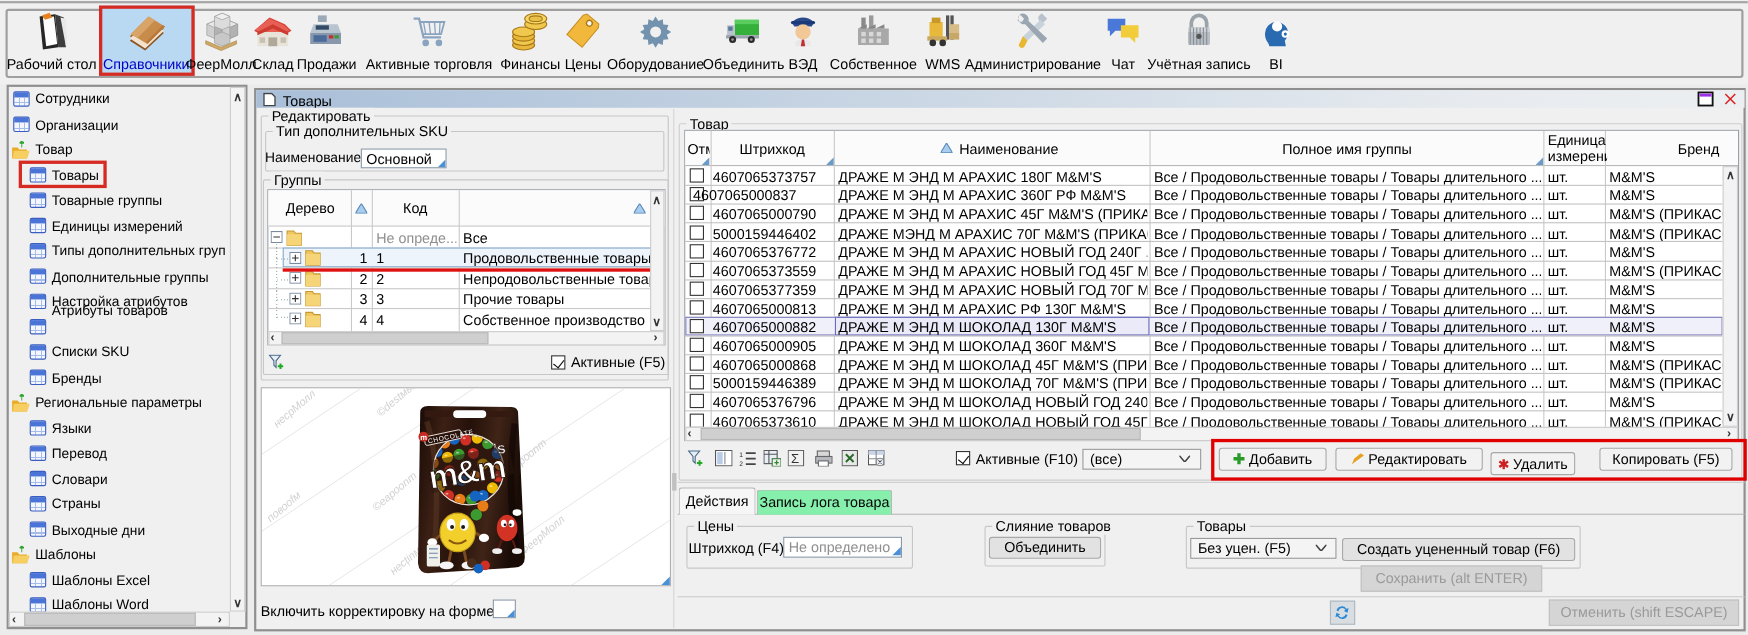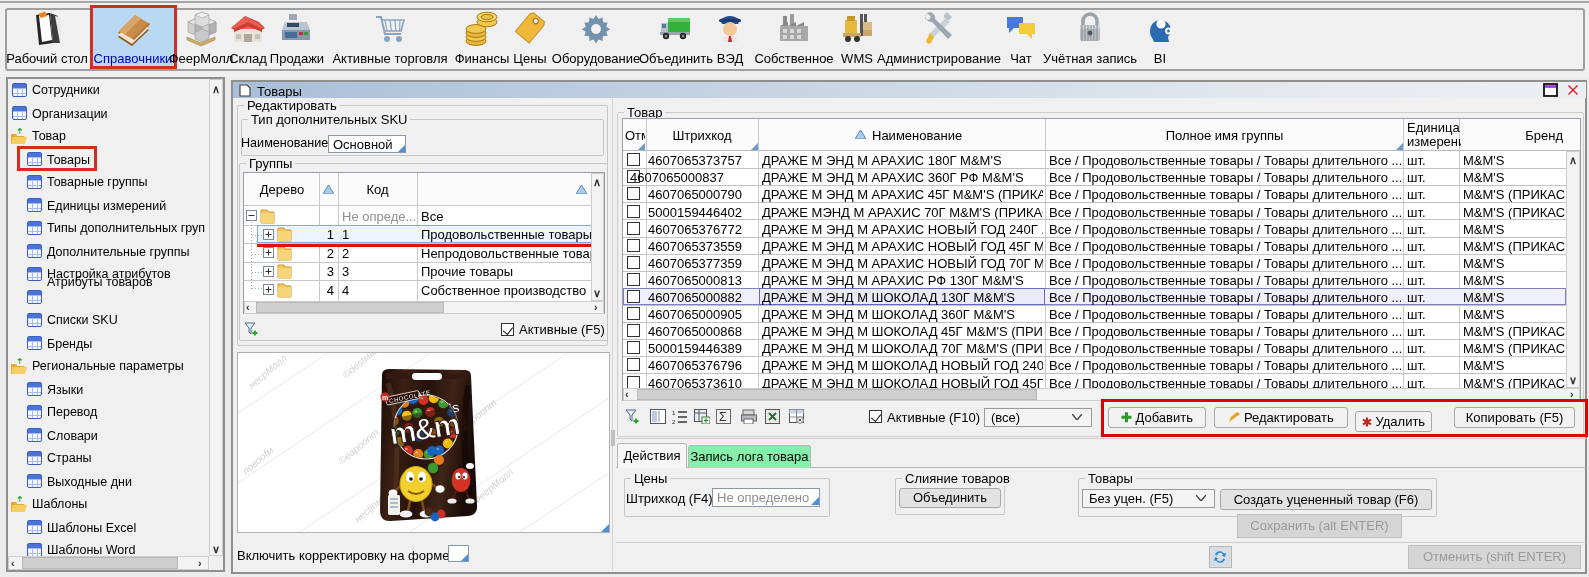--- a/index.html
+++ b/index.html
@@ -762,12 +762,12 @@
     <path d="M0 0 L5 6 L10 0" fill="none" stroke="#444" stroke-width="1.4"></path>
   </svg>
 <div class="btn" style="left:1220px;top:489px;width:212px;height:21px;line-height:19px;background:#e2e2e2">Создать уцененный товар (F6)</div>
 <div class="hln" style="left:616px;top:542px;width:970px;background:#cdcdcd"></div>
 <div class="abs" style="left:1209px;top:546px;width:23px;height:22px;background:#d8dde2;border:1px solid #b0b8c0"></div>
 <svg class="abs" style="left:1212px;top:549px" width="16" height="16" viewBox="0 0 16 16">
     <path d="M3 6 a5 5 0 0 1 9 -1.5 l2 -0.5 -1 4 -3.4 -1.6 1.6 -0.8 a3.4 3.4 0 0 0 -6.4 1z" fill="#2a8ad8"></path>
     <path d="M13 10 a5 5 0 0 1 -9 1.5 l-2 0.5 1 -4 3.4 1.6 -1.6 0.8 a3.4 3.4 0 0 0 6.4 -1z" fill="#2a8ad8"></path>
   </svg>
 <div class="dbtn" style="left:1237px;top:514px;width:165px;height:24px;line-height:22px">Сохранить (alt ENTER)</div>
-<div class="dbtn" style="left:1408px;top:545px;width:173px;height:24px;line-height:22px">Отменить (shift ENTER)</div>
+<div class="dbtn" style="left:1408px;top:545px;width:173px;height:24px;line-height:22px">Отменить (shift ESCAPE)</div>
 </body></html>

